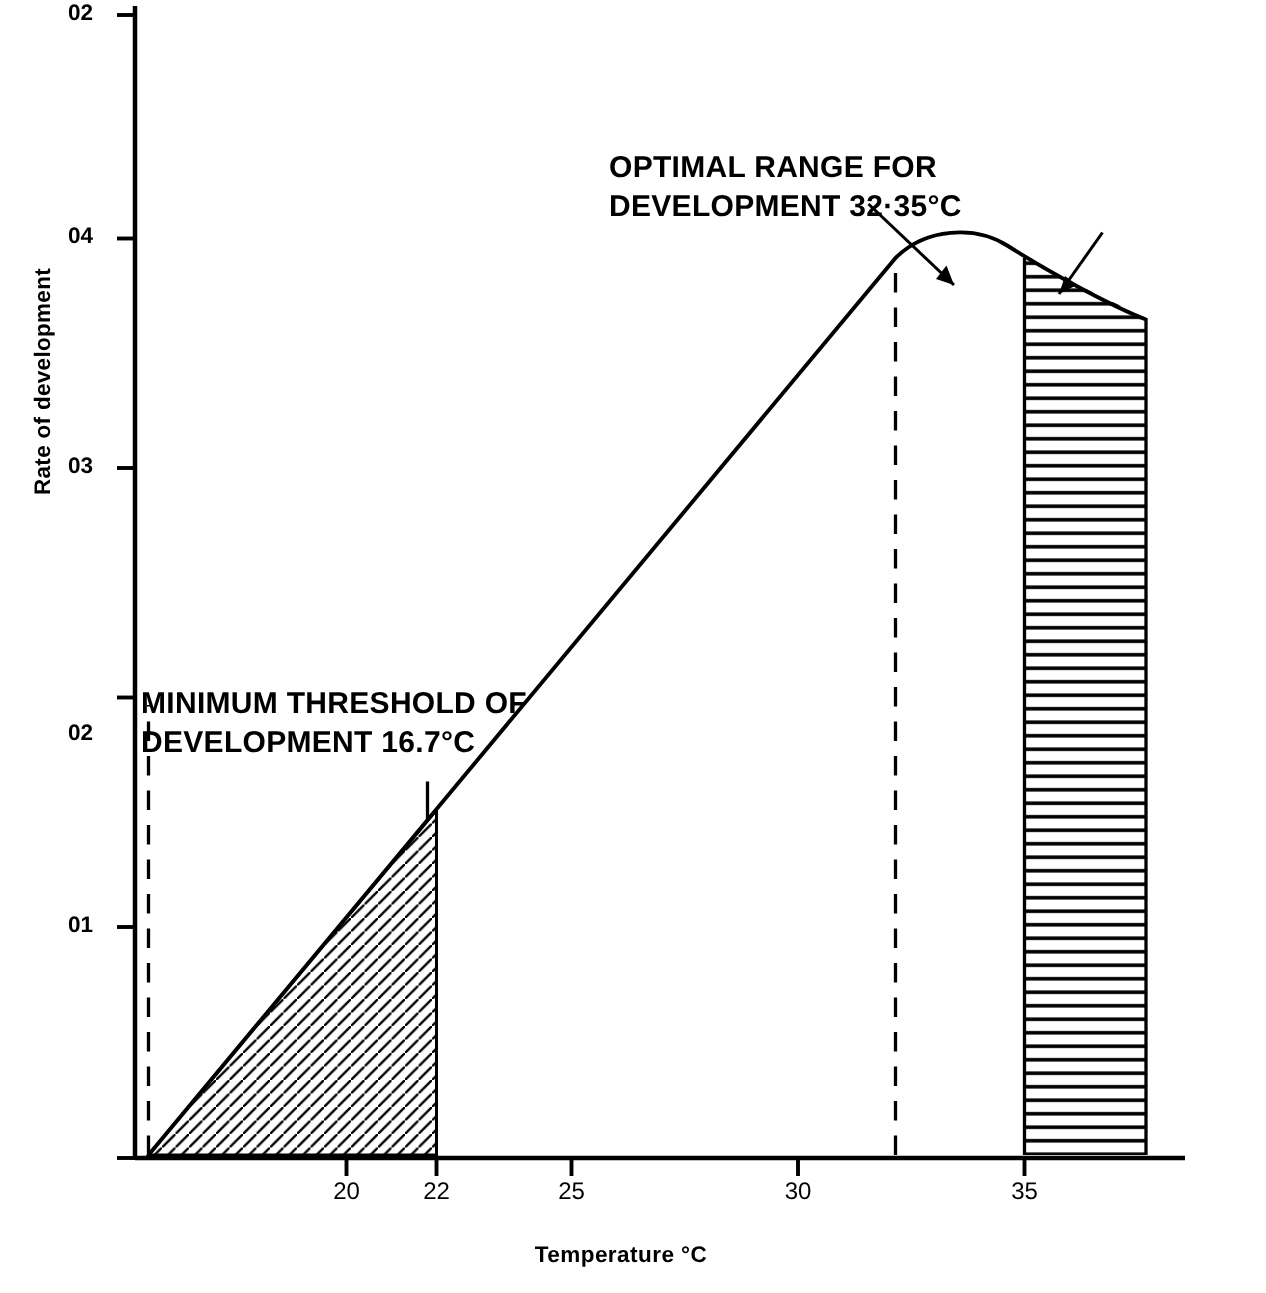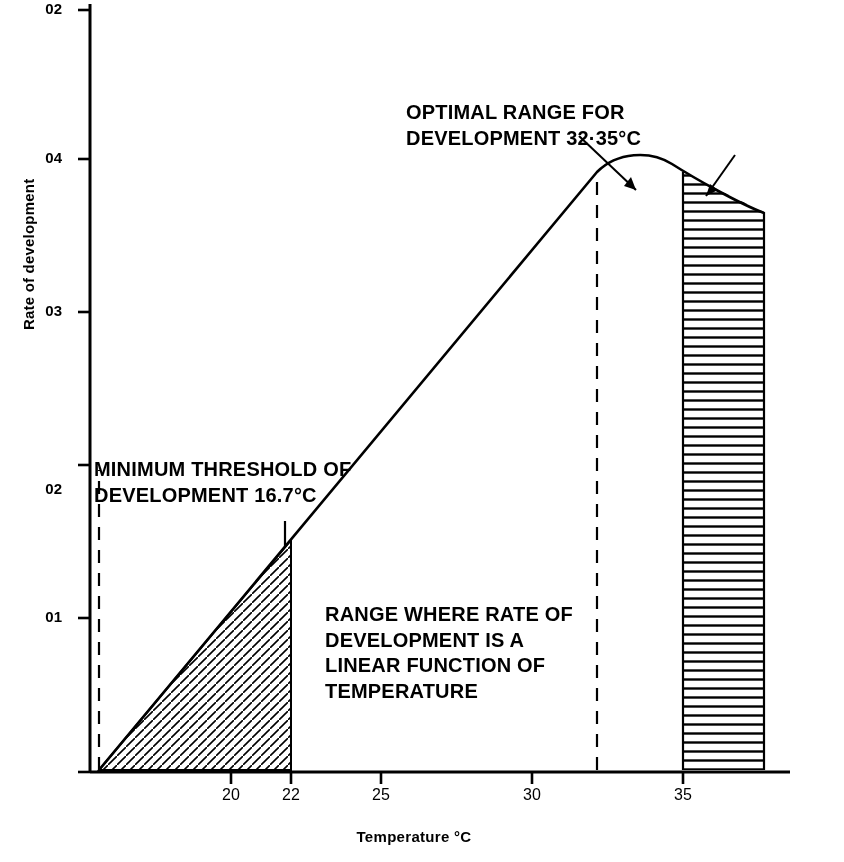--- a/index.html
+++ b/index.html
@@ -172,18 +172,14 @@
   <div class="xtick" style="left:211px; top:786px;">20</div>
   <div class="xtick" style="left:271px; top:786px;">22</div>
   <div class="xtick" style="left:361px; top:786px;">25</div>
   <div class="xtick" style="left:512px; top:786px;">30</div>
   <div class="xtick" style="left:663px; top:786px;">35</div>
 
   <div class="anno" id="anno-optimal">OPTIMAL RANGE FOR
 DEVELOPMENT 32·35°C</div>
   <div class="anno" id="anno-minimum">MINIMUM THRESHOLD OF
 DEVELOPMENT 16.7°C</div>
-  <div class="anno" id="anno-linear">RANGE WHERE RATE OF
-DEVELOPMENT IS A
-LINEAR FUNCTION OF
-TEMPERATURE</div>
 
 </div>
 
 </body></html>

